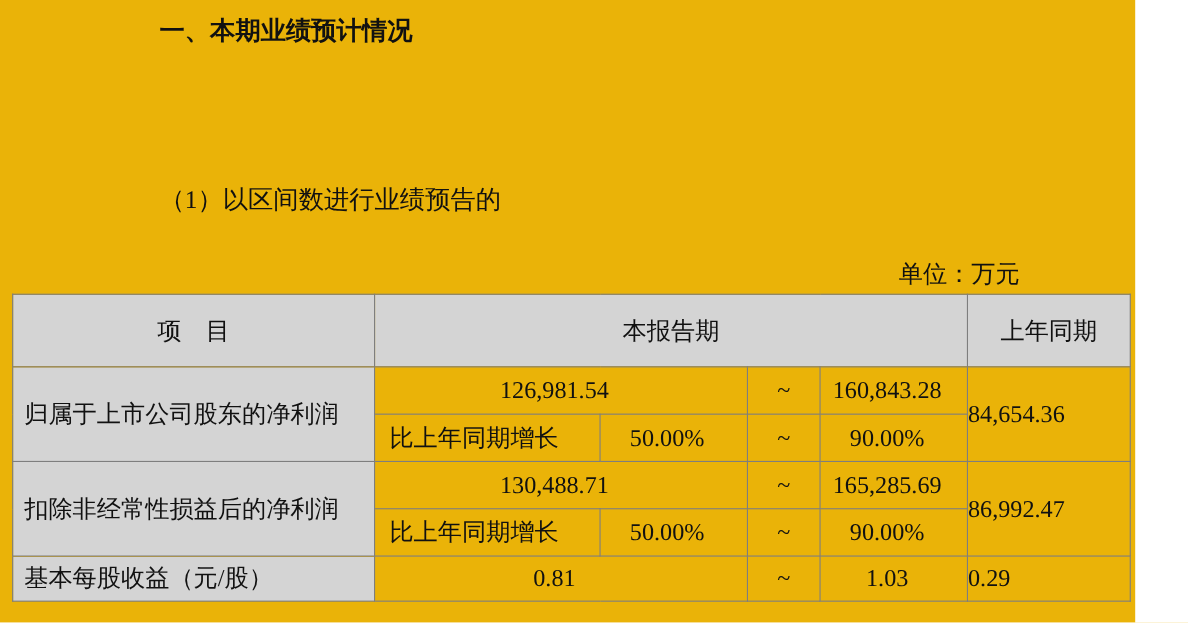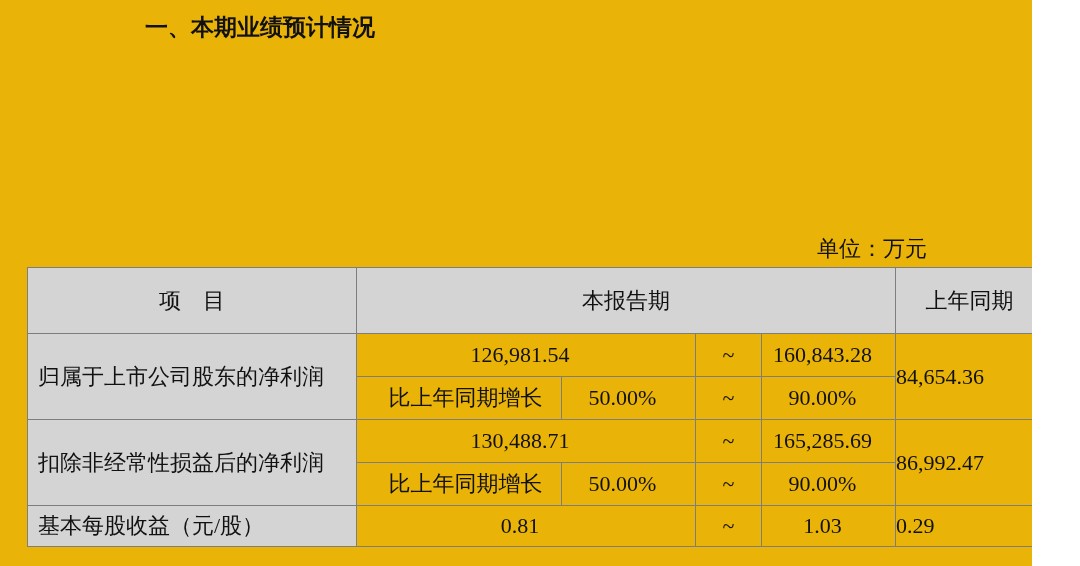--- a/index.html
+++ b/index.html
@@ -30,52 +30,53 @@
   .unit-label {
     position: absolute;
     top: 234px;
     right: 105px;
     font-size: 22px;
     white-space: nowrap;
     margin-left: 44px;
   }
   table.forecast {
     position: absolute;
-    left: 27px;
+    left: 11px;
     top: 267px;
     width: 1016px;
     border-collapse: collapse;
     table-layout: fixed;
     font-size: 22px;
     color: #111111;
   }
   table.forecast td {
     border: 1px solid #7e7e7e;
     vertical-align: middle;
     padding: 0;
     overflow: hidden;
     white-space: nowrap;
   }
   tr.r-header { height: 66px; }
   tr.r-sub    { height: 43px; }
   tr.r-eps    { height: 41px; }
   .bg-gray { background: #d4d4d4; }
   .c-center { text-align: center; }
   .c-left   { text-align: left; padding-left: 10px !important; }
-  .c-left-sub { text-align: center; padding-left: 13px !important; }
+  .c-left-sub { text-align: left; padding-left: 13px !important; }
   .c-num    { text-align: center; padding-right: 12px !important; }
   .c-num-last { text-align: left; padding-right: 10px !important; }
   .tilde { font-size: 22px; }
 </style>
 </head>
 <body>
 
 <div id="page">
 
   <div class="bodyline heading">一、本期业绩预计情况</div>
+  <div class="bodyline line3">（1）以区间数进行业绩预告的</div>
 
   <div class="unit-label">单位：万元</div>
 
   <table class="forecast">
     <colgroup>
       <col style="width:329px">
       <col style="width:205px">
       <col style="width:134px">
       <col style="width:66px">
       <col style="width:134px">

